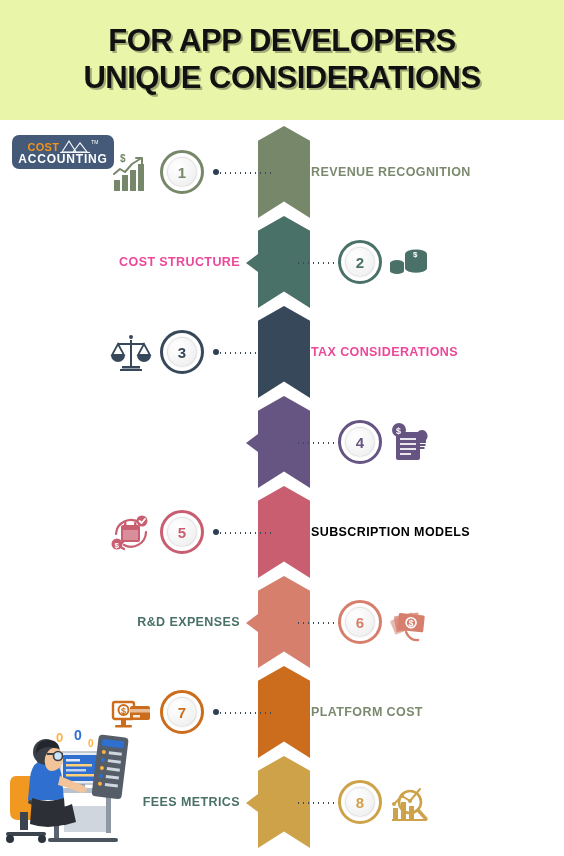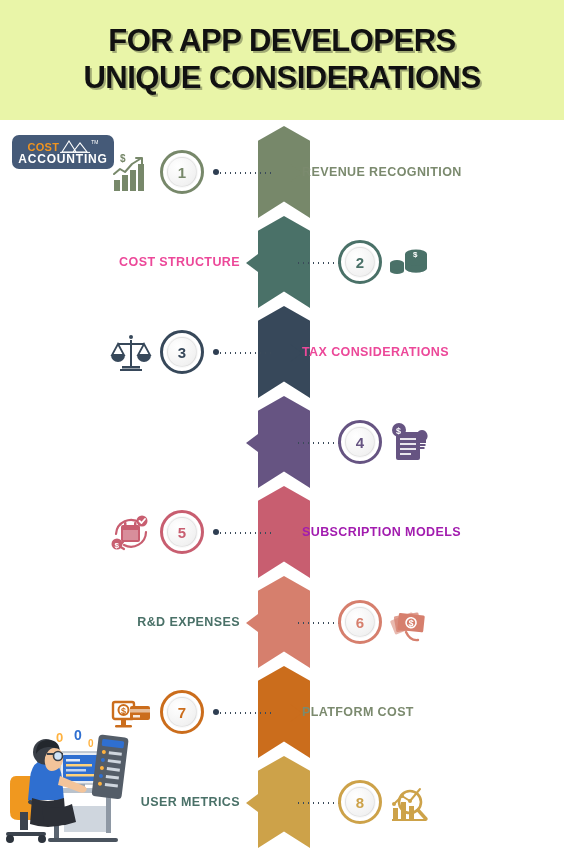--- a/index.html
+++ b/index.html
@@ -66,21 +66,21 @@
   }
   .dot-end {
     position:absolute; top:43px; width:6px; height:6px;
     border-radius:50%; background:#2f3e52;
   }
 
   .label {
     position:absolute; top:38px; font-size:12.5px; font-weight:bold;
     letter-spacing:0.4px; white-space:nowrap; line-height:16px;
   }
-  .label-right { left:302px; }
+  .label-right { left:311px; }
   .label-left  { right:324px; text-align:right; }
 
   .circle {
     position:absolute; top:24px; width:44px; height:44px;
     border-radius:50%; border:3.5px solid; background:#fdfdfd;
     display:flex; align-items:center; justify-content:center;
     box-shadow:inset 0 0 0 3px #ffffff, inset 0 0 6px rgba(0,0,0,0.10);
   }
   .circle::before {
     content:""; position:absolute; left:4px; top:4px; right:4px; bottom:4px;
@@ -225,21 +225,21 @@
           <rect x="14" y="10" width="2.5" height="6" rx="1" fill="#c85e70"></rect>
           <rect x="24" y="10" width="2.5" height="6" rx="1" fill="#c85e70"></rect>
           <path d="M6 22 a15 15 0 0 1 24 -11" fill="none" stroke="#c85e70" stroke-width="2.2" stroke-linecap="round"></path>
           <path d="M36 20 a15 15 0 0 1 -22 13" fill="none" stroke="#c85e70" stroke-width="2.2" stroke-linecap="round"></path>
           <path d="M13 30 l-4 4 l5 3" fill="none" stroke="#c85e70" stroke-width="2.2" stroke-linecap="round" stroke-linejoin="round"></path>
           <circle cx="32" cy="9" r="5.5" fill="#c85e70"></circle>
           <path d="M29.5 9 l2 2 l3.5 -4" fill="none" stroke="#ffffff" stroke-width="1.8" stroke-linecap="round" stroke-linejoin="round"></path>
           <circle cx="7" cy="32" r="5.5" fill="#c85e70"></circle>
           <text x="4.5" y="35.5" font-size="8" font-weight="bold" fill="#ffffff" font-family="Liberation Sans, sans-serif">$</text>
         </svg></div>
-      <div class="label label-right" style="color:#a21caf">SUBSCRIPTION MODELS</div>
+      <div class="label label-right" style="color:#000000">SUBSCRIPTION MODELS</div>
     </div>
     <div class="row" style="top: 576px;">
       <div class="arrow-bar" style="left:269px;background:#d67f6d"></div>
       <div class="arrow-mark arrow-left" style="border-right-color:#d67f6d"></div>
       <div class="dots" style="left:296px;width:54px"></div>
       <div class="dot-end" style="left:347px"></div>
       <div class="circle circle-right" style="border-color:#d67f6d">
         <span style="color:#d67f6d">6</span>
       </div>
       <div class="ico ico-right"><svg viewBox="0 0 42 42" width="42" height="42">
@@ -291,21 +291,21 @@
           <rect x="13" y="20" width="5" height="18" fill="#cda249"></rect>
           <rect x="21" y="24" width="5" height="14" fill="#cda249"></rect>
           <path d="M4 38 h34" stroke="#cda249" stroke-width="2.2"></path>
           <path d="M6 22 L14 14 L22 19 L32 7" fill="none" stroke="#cda249" stroke-width="2" stroke-linecap="round" stroke-linejoin="round"></path>
           <circle cx="6" cy="22" r="2" fill="#cda249"></circle>
           <circle cx="14" cy="14" r="2" fill="#cda249"></circle>
           <circle cx="22" cy="19" r="2" fill="#cda249"></circle>
           <circle cx="22" cy="20" r="11" fill="none" stroke="#cda249" stroke-width="2.6"></circle>
           <path d="M30 28 l8 9" stroke="#cda249" stroke-width="3.4" stroke-linecap="round"></path>
         </svg></div>
-      <div class="label label-left" style="color:#4a7168">USER METRICS</div>
+      <div class="label label-left" style="color:#4a7168">FEES METRICS</div>
     </div>
   </div>
 
 <svg class="illus" viewBox="0 0 130 150">
 
   <rect x="42" y="82" width="78" height="5" rx="2" fill="#b9c2cc"></rect>
   <rect x="52" y="87" width="5" height="48" fill="#5a6470"></rect>
   <rect x="104" y="87" width="5" height="40" fill="#8e98a4"></rect>
   <rect x="62" y="100" width="42" height="26" fill="#cfd6de"></rect>
   <rect x="46" y="132" width="70" height="4" rx="2" fill="#4a535e"></rect>

